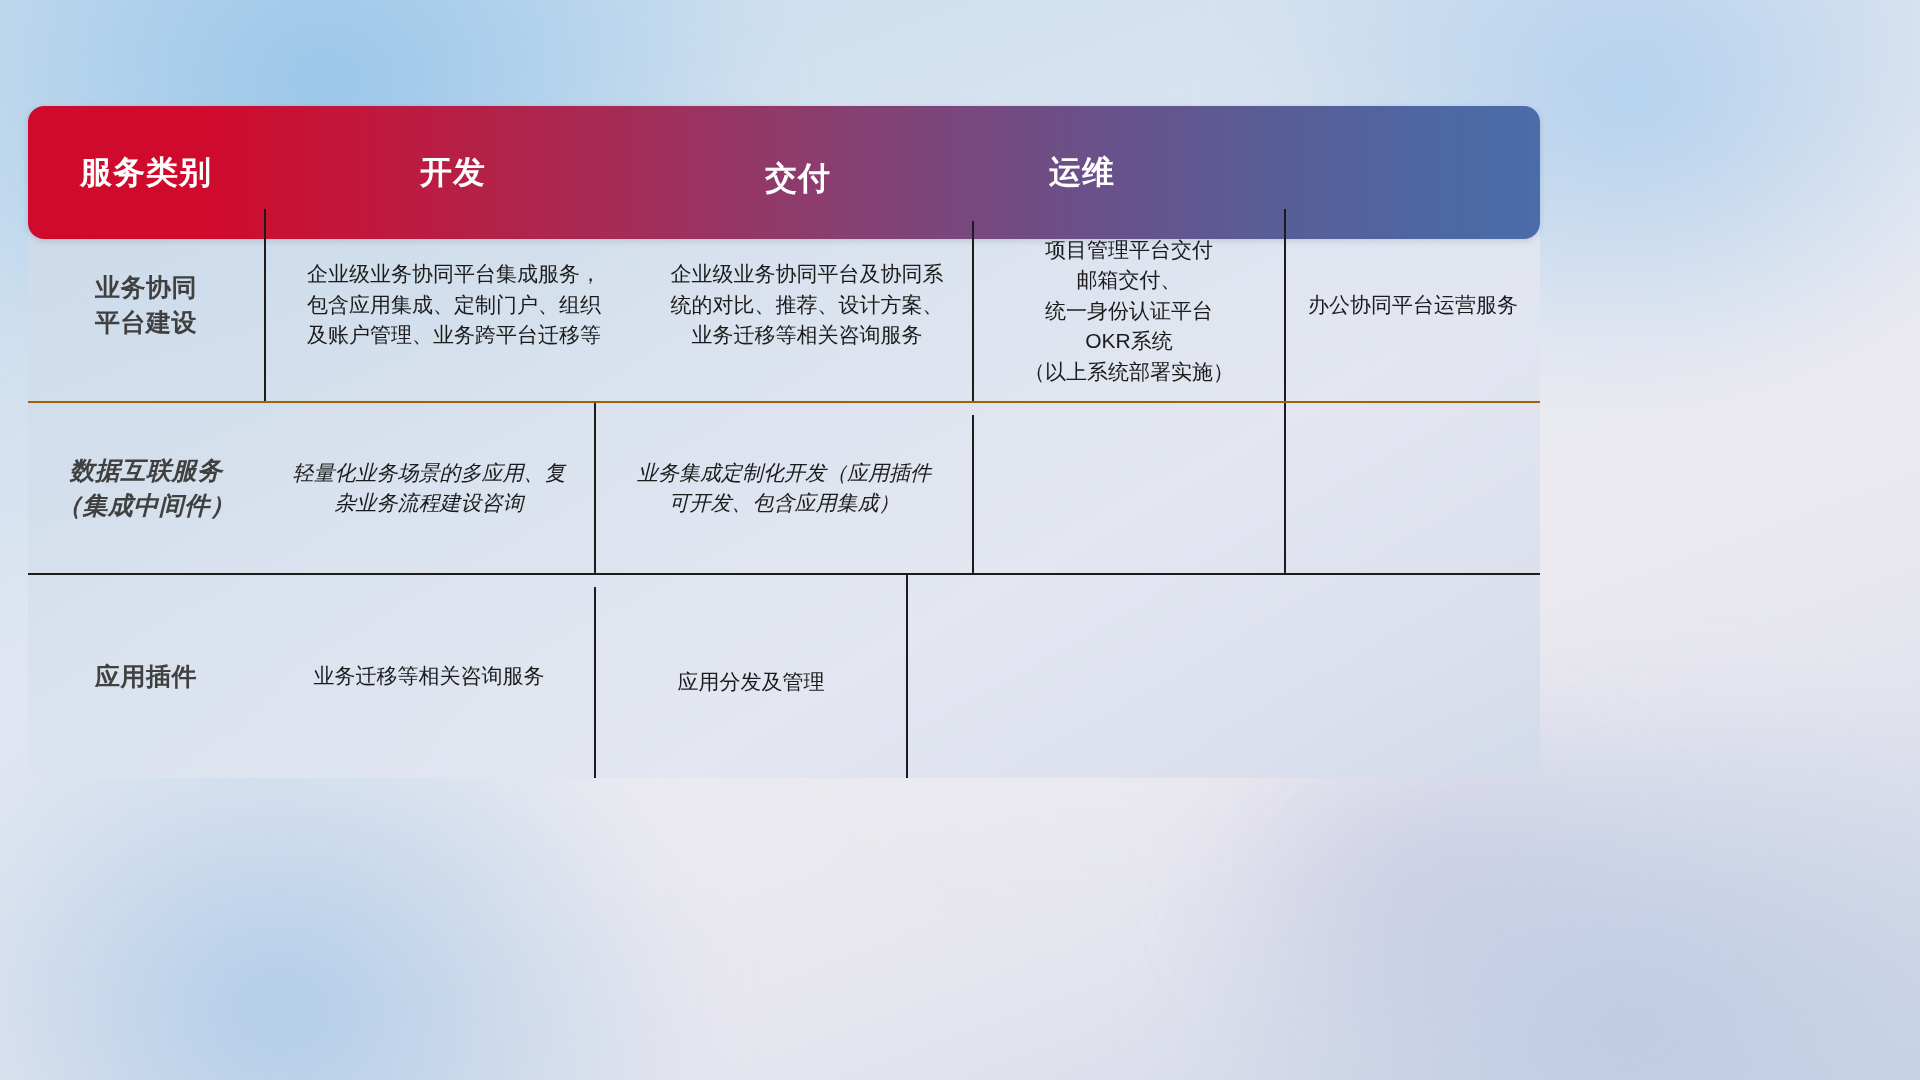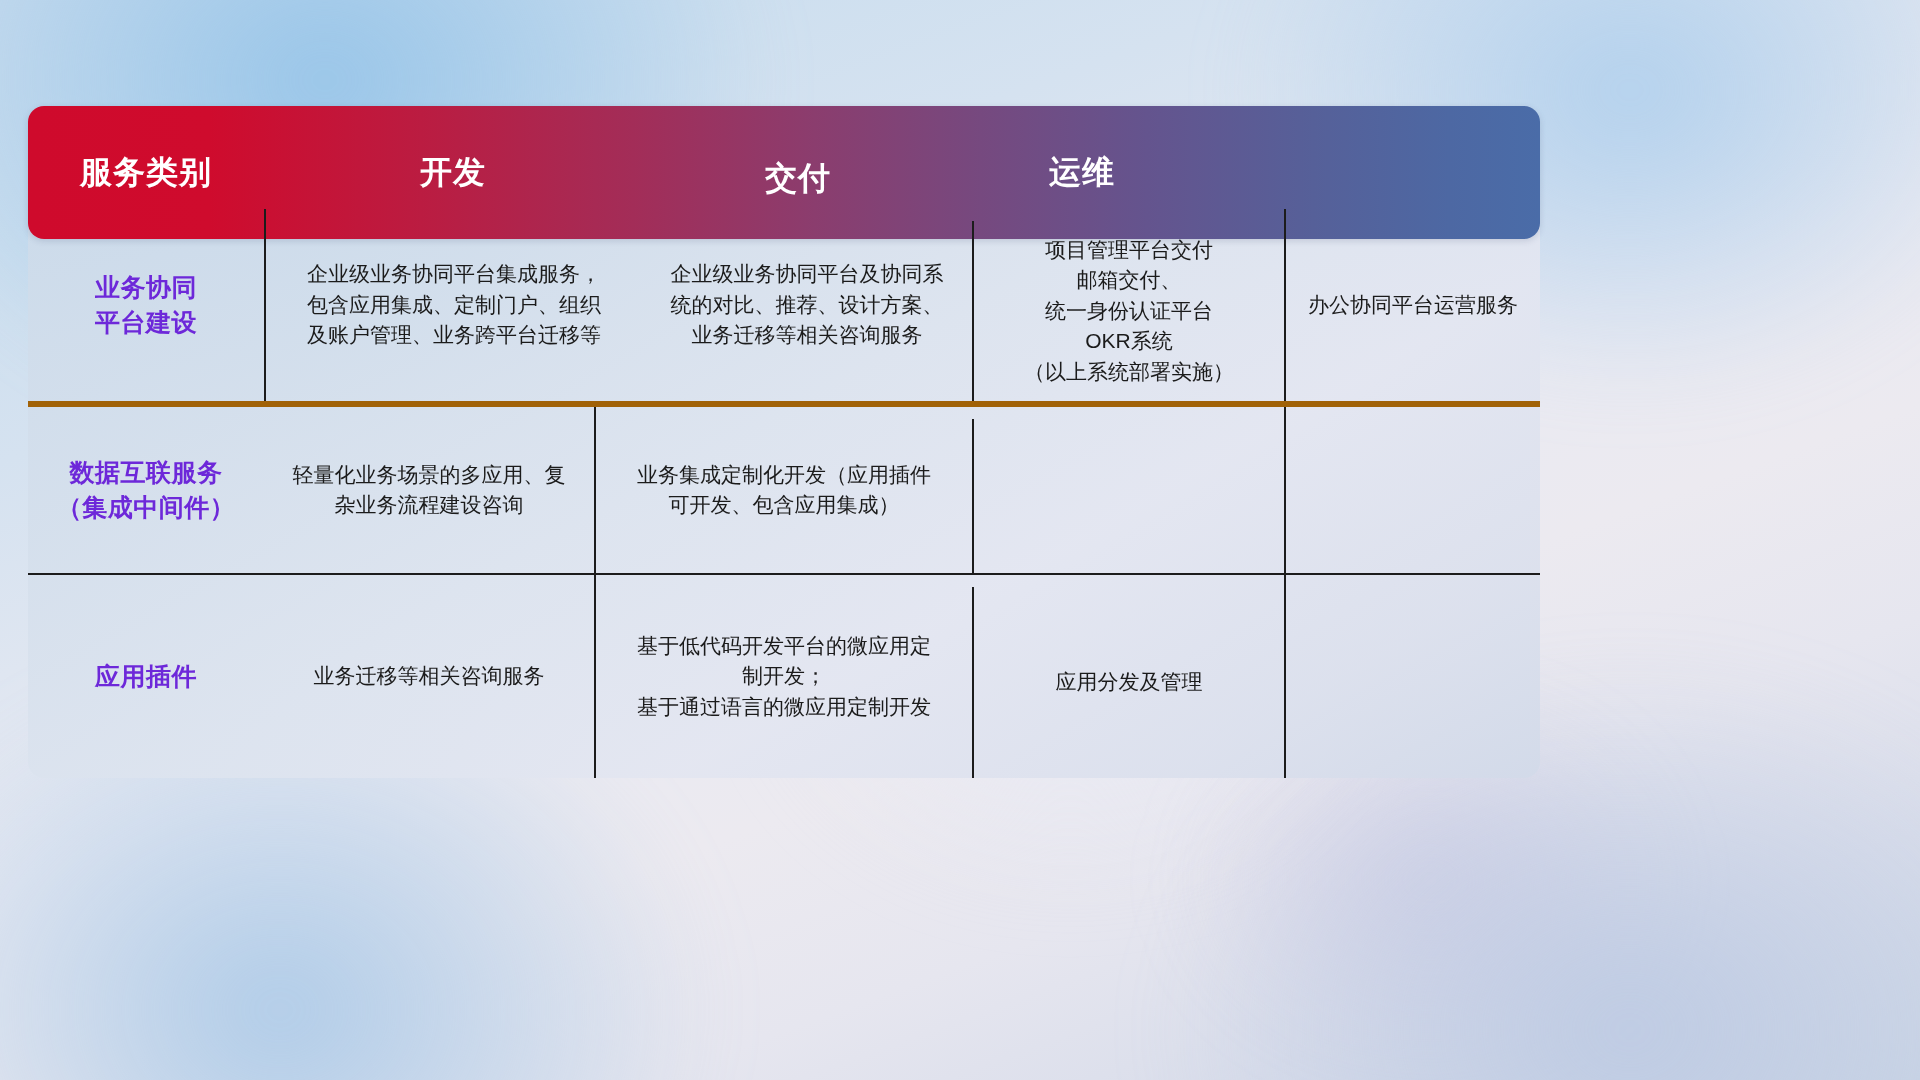--- a/index.html
+++ b/index.html
@@ -163,37 +163,37 @@
 
   
   .t-row {
     position: absolute;
     left: 0;
     width: 1512px;
     display: flex;
     box-sizing: border-box;
   }
   #row-0 { top: 103px;  height: 192px; }
-  #row-1 { top: 295px;  height: 172px; border-top: 6px solid #a16207; }
+  #row-1 { top: 295px;  height: 172px; border-top: 2px solid #a16207; font-style: italic; }
   #row-2 { top: 467px;  height: 205px; border-top: 2px solid #1c1c1c; }
 
   .t-cell {
     display: flex;
     align-items: center;
     justify-content: center;
     box-sizing: border-box;
     padding: 4px 12px;
     text-align: center;
     font-size: 21px;
     line-height: 1.45;
     color: #1b1b1b;
     white-space: pre-line;
   }
   .cell-category {
-    color: #6d28d9;
+    color: #404040;
     font-weight: bold;
     font-size: 25px;
     line-height: 1.42;
     letter-spacing: 0.5px;
   }
   .vsep { border-left: 2px solid #1c1c1c; }
 </style>
 </head>
 <body>
 
@@ -240,20 +240,17 @@
 杂业务流程建设咨询</div>
     <div class="t-cell col-2 vsep">业务集成定制化开发（应用插件
 可开发、包含应用集成）</div>
     <div class="t-cell col-3 vsep"></div>
     <div class="t-cell col-4 vsep"></div>
   </div>
 
   <div class="t-row" id="row-2">
     <div class="t-cell col-0 cell-category">应用插件</div>
     <div class="t-cell col-1">业务迁移等相关咨询服务</div>
-    <div class="t-cell col-2 vsep">基于低代码开发平台的微应用定
-制开发；
-基于通过语言的微应用定制开发</div>
     <div class="t-cell col-3 vsep">应用分发及管理</div>
     <div class="t-cell col-4 vsep"></div>
   </div>
 
 </div>
 
 </body></html>

